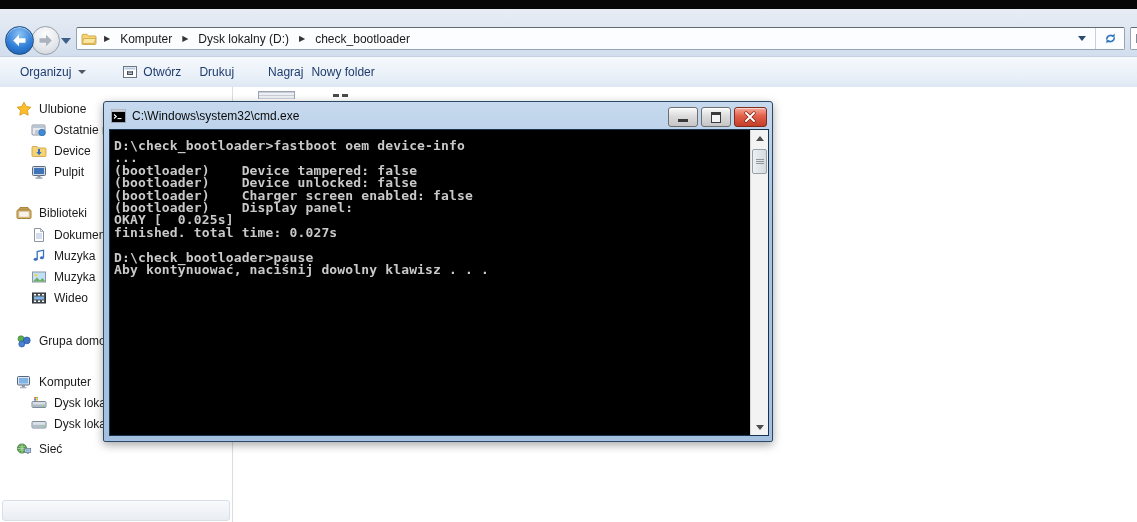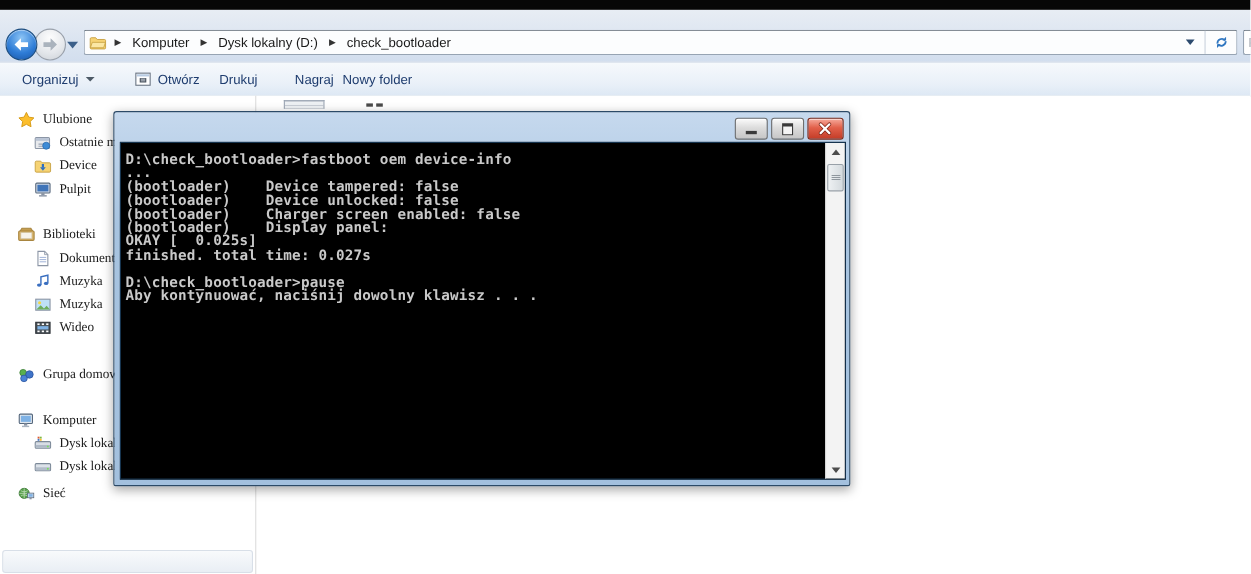--- a/index.html
+++ b/index.html
@@ -37,21 +37,21 @@
            font-size:12px;color:#1e3c6e;}
   .tb-item{display:flex;align-items:center;gap:5px;padding:3px 4px;cursor:default;}
   .tb-dd{width:0;height:0;border-left:4px solid transparent;border-right:4px solid transparent;
          border-top:4px solid #4d5a66;margin-left:2px;}
   
   .content{position:absolute;left:0;top:87px;width:1137px;height:435px;background:#fff;}
   .pane-divider{position:absolute;left:232px;top:0;bottom:0;width:1px;background:#dcdcdc;}
   .sliver-icon{position:absolute;left:258px;top:4px;width:35px;height:7px;border:1px solid #9aa4b2;border-bottom:none;
                background:repeating-linear-gradient(#c9ced6 0 1px,#eef1f4 1px 3px);}
   .sliver-text{position:absolute;left:333px;top:7px;width:6px;height:3px;background:#4a4a4a;box-shadow:9px 0 0 #4a4a4a;}
-  .side-row{position:absolute;height:19px;display:flex;align-items:center;gap:7px;font-size:12px;color:#1a1a1a;white-space:nowrap;font-family:Liberation Serif, serif;}
+  .side-row{position:absolute;height:19px;display:flex;align-items:center;gap:7px;font-size:12px;color:#1a1a1a;white-space:nowrap;}
   .side-row.lvl0{left:16px;}
   .side-row.lvl1{left:31px;}
   .side-sel{position:absolute;left:2px;top:413px;width:228px;height:21px;border:1px solid #d8dfe8;border-radius:3px;
             background:linear-gradient(#f8fafc,#e9eef4);box-sizing:border-box;}
   .icon16{width:16px;height:16px;flex:0 0 16px;}
   
   .cmd{position:absolute;left:103px;top:101px;width:670px;height:341px;z-index:10;
        background:linear-gradient(#c6d9ee,#a8c4e0 30%,#a3c0de);
        border:1px solid #2c4a67;border-radius:3px 3px 2px 2px;
        box-shadow:0 3px 10px rgba(0,0,0,.35);box-sizing:border-box;}
@@ -278,20 +278,29 @@
           <path d="M1.6 7.5h8.8M6 3v9M2.8 5c2 1.4 4.4 1.4 6.4 0M2.8 10c2-1.4 4.4-1.4 6.4 0" stroke="#d6ead2" fill="none" stroke-width=".6"></path>
           <rect x="9" y="7.3" width="5.7" height="4.2" fill="#dfe6ee" stroke="#55677c" stroke-width=".7"></rect>
           <rect x="10" y="8.2" width="3.7" height="2.4" fill="#7fb2e5"></rect>
           <rect x="10.8" y="11.5" width="2" height="1.4" fill="#8b95a5"></rect>
         </svg>
       <span>Sieć</span>
     </div>
   </div>
 
   <div class="cmd">
+    <div class="cmd-titlebar">
+      <svg width="15" height="14" viewBox="0 0 15 14">
+          <rect x=".5" y=".5" width="14" height="13" fill="#000" stroke="#9aa4b0"></rect>
+          <rect x=".5" y=".5" width="14" height="2.4" fill="#c9ced6"></rect>
+          <path d="M3 5.5l2.3 2L3 9.5" stroke="#fff" fill="none" stroke-width="1.1"></path>
+          <rect x="6.5" y="9" width="4" height="1.1" fill="#fff"></rect>
+        </svg>
+      <span class="cmd-title">C:\Windows\system32\cmd.exe</span>
+    </div>
     <div class="cmd-btns">
       <div class="wbtn">
           <span class="sym-min"></span>
         </div>
       <div class="wbtn">
           <span class="sym-max"></span>
         </div>
       <div class="wbtn close">
         <svg width="31" height="18" viewBox="0 0 31 18">
             <path d="M11 5l8 8M19 5l-8 8" stroke="#7e2415" stroke-width="3.4" stroke-linecap="round"></path>

